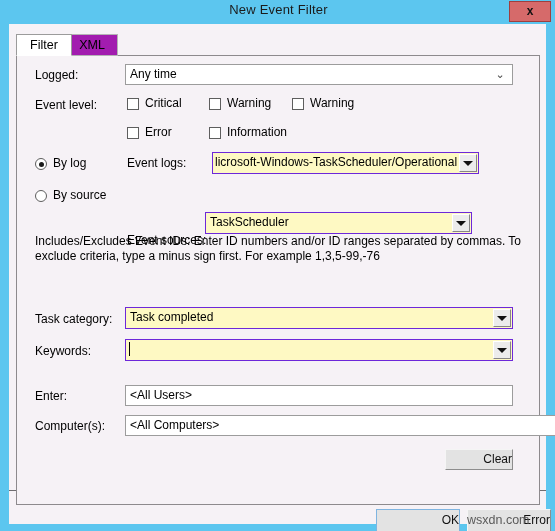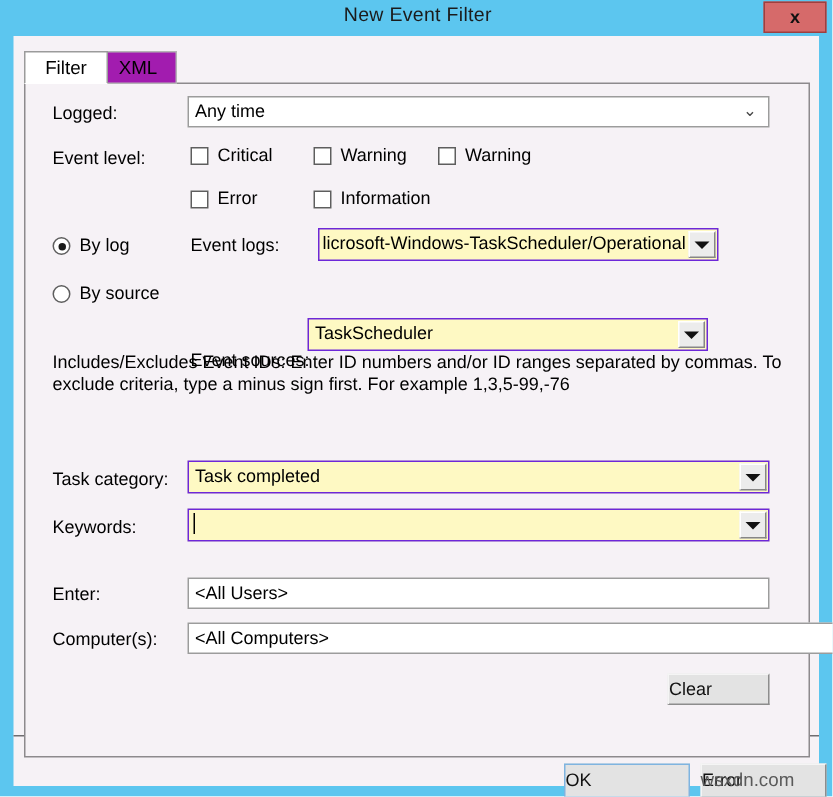--- a/index.html
+++ b/index.html
@@ -286,21 +286,21 @@
 
   
   .btn {
     position: absolute;
     background: #e3e3e3;
     border: 1px solid #8d8d8d;
     border-top-color: #f5f5f5;
     border-left-color: #f5f5f5;
     box-sizing: border-box;
     font-size: 12px;
-    text-align: left;
+    text-align: right;
     cursor: pointer;
     color: #111;
   }
   .btn.focus {
     border: 1px solid #7fb4e0;
   }
 
   .separator {
     position: absolute;
     left: 0;

